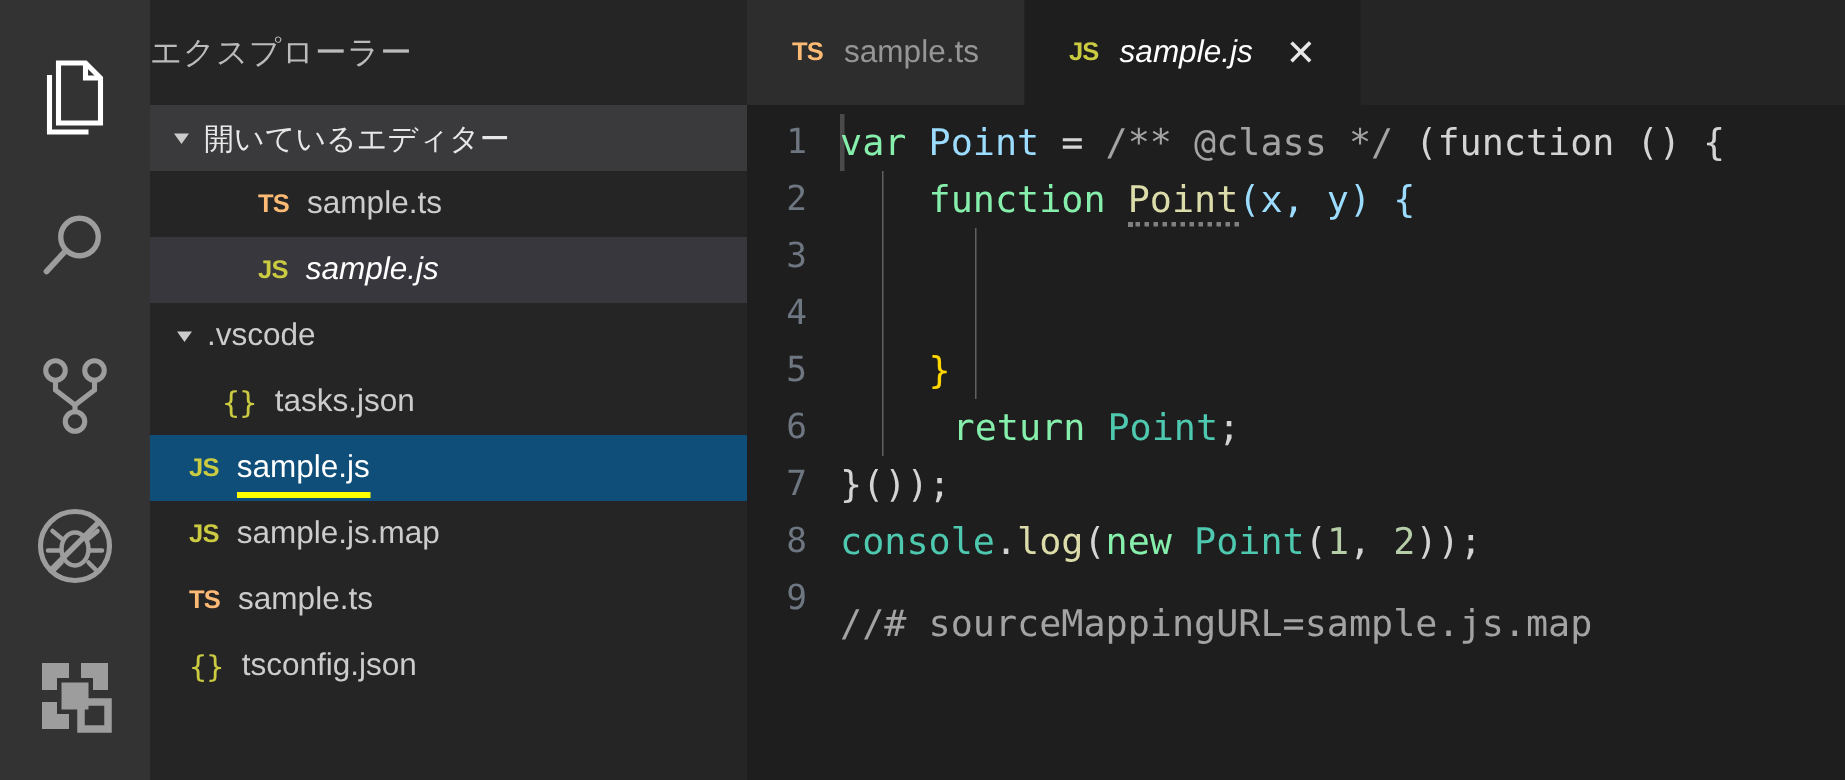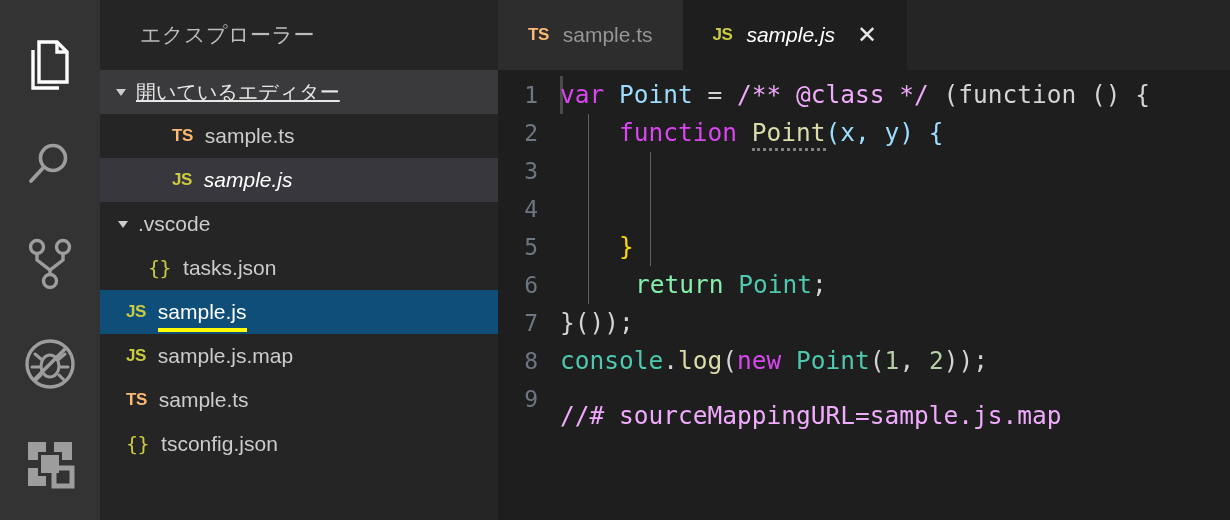--- a/index.html
+++ b/index.html
@@ -29,36 +29,34 @@
   .sidebar {
     width: 398px; height: 520px;
     background: #252526;
     flex: 0 0 398px;
     display: flex; flex-direction: column;
     overflow: hidden;
   }
   .sidebar-title {
     height: 70px;
     display: flex; align-items: center;
-    padding-left: 40px;
     color: #bbbbbb;
     font-size: 21px;
     letter-spacing: 0.5px;
     background: #252526;
     flex: 0 0 70px;
   }
   .section-header {
     height: 44px;
     display: flex; align-items: center;
     padding-left: 10px;
     background: #3a3a3c;
     color: #e7e7e7;
     font-size: 20px;
     flex: 0 0 44px;
-    text-decoration: underline;
   }
   .twisty {
     width: 22px; flex: 0 0 22px;
     display: flex; align-items: center; justify-content: center;
     margin-right: 4px;
   }
   .twisty svg { display: block; }
 
   .tree-row {
     height: 44px;
@@ -156,24 +154,24 @@
   .gutter {
     width: 62px; flex: 0 0 62px;
     text-align: right;
     padding-right: 22px;
     color: #6e7681;
     font-size: 23px;
   }
   .code-text { position: relative; white-space: pre; }
 
   
-  .t-key   { color: #d946ef; }
+  .t-key   { color: #86efac; }
   .t-var   { color: #9cdcfe; }
   .t-plain { color: #d4d4d4; }
-  .t-cmt   { color: #f0abfc; margin-top: 34px; }
+  .t-cmt   { color: #a3a3a3; margin-top: 34px; }
   .t-fn    { color: #dcdcaa; }
   .t-type  { color: #4ec9b0; }
   .t-ctl   { color: #86efac; margin-left: 16px; }
   .t-num   { color: #b5cea8; }
   .t-brace-y { color: #ffd700; }
   .hint-underline {
     border-bottom: 3px dotted #808080;
     padding-bottom: 1px;
   }
 

